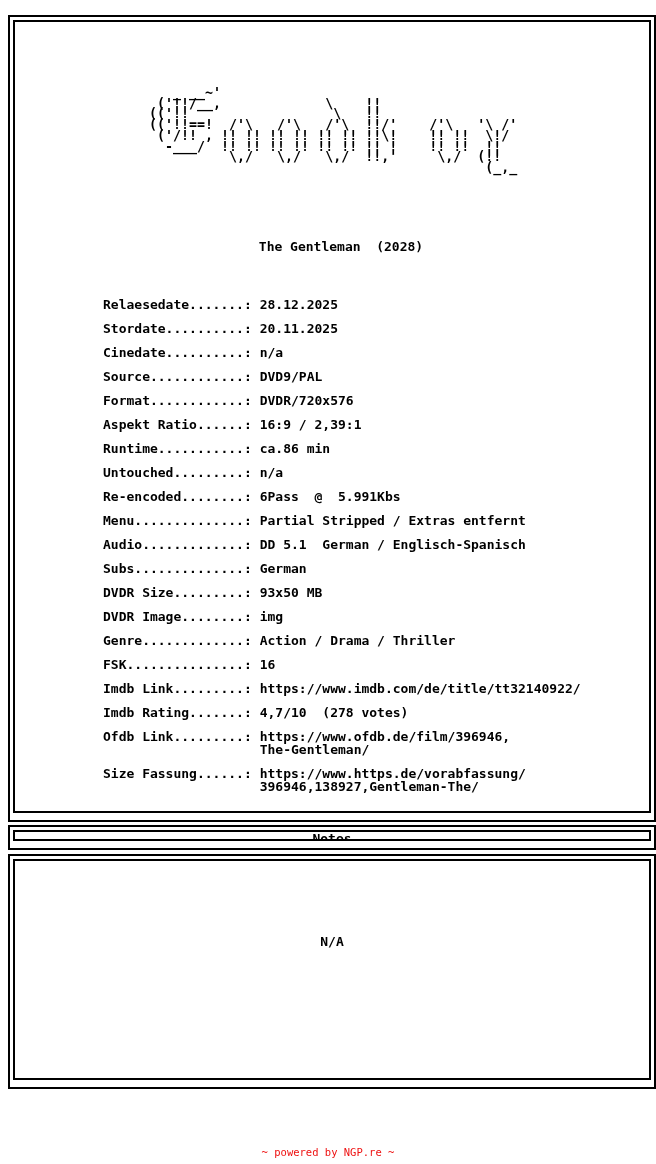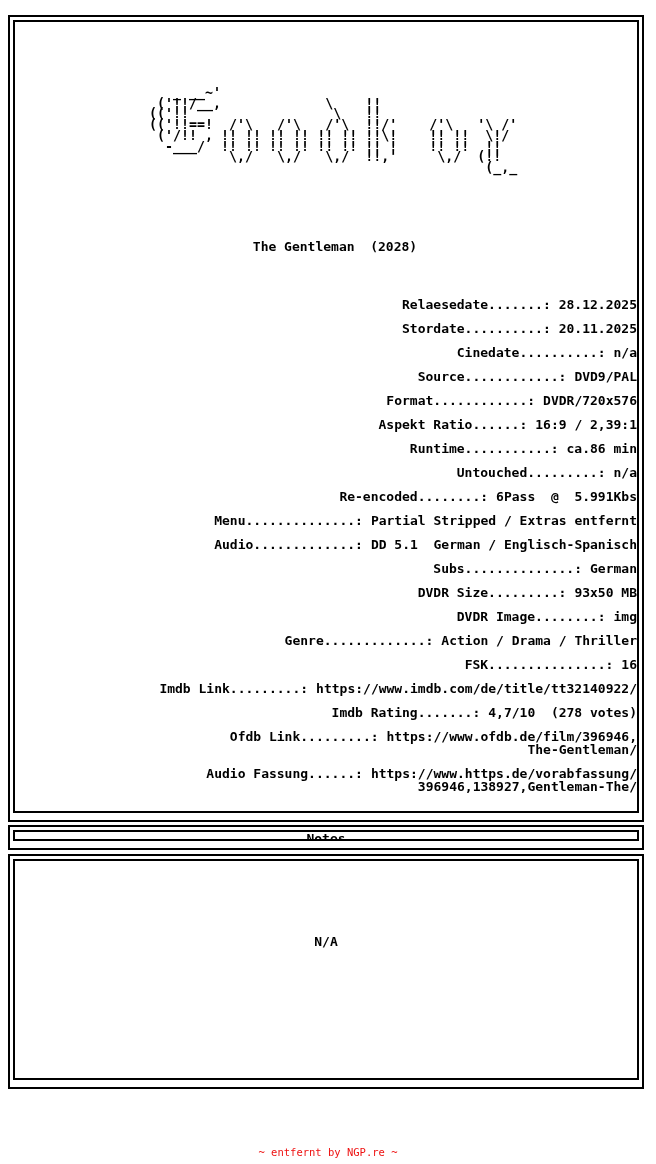--- a/index.html
+++ b/index.html
@@ -4,21 +4,21 @@
 <style>
   * { margin: 0; padding: 0; box-sizing: border-box; }
   html, body {
     width: 656px; height: 1164px;
     background: #ffffff;
     font-family: "DejaVu Sans Mono", monospace;
     color: #000;
     overflow: hidden;
   }
   .dbox {
-    margin-left: 8px; margin-right: 12px;
+    margin-left: 8px; margin-right: 0;
     border: 2px solid #000;
   }
   .dbox > .inner {
     margin: 3px;
     border: 2px solid #000;
     height: calc(100% - 10px);
     overflow: hidden;
   }
   #main-box { height: 807px; margin-top: 15px; }
   #notes-header-box { height: 25px; margin-top: 3px; }
@@ -37,22 +37,21 @@
     line-height: 10.7px;
     white-space: pre;
   }
   #release-title {
     margin-top: 66px;
     text-align: center;
     padding-left: 18px;
   }
   #details {
     margin-top: 45px;
-    padding-left: 62px;
-    text-align: right;
+    padding-left: 88px;
   }
   .row { margin-bottom: 11px; white-space: pre; }
   .row .val {
     display: inline-block;
     vertical-align: top;
     margin-left: 8px;
     white-space: pre;
   }
   #notes-header-box .inner {
     text-align: center;
@@ -79,33 +78,33 @@
     <pre id="ascii-art">      _ __~'
     ('!!/__,             \    !!
    (('!!                  \   !!
    (('!!==!  /'\   /'\   /'\  !!/'    /'\   '\ /'
     ('/!! , !! !! !! !! !! !! !!\!    !! !!  \!/
      -___/  !! !! !! !! !! !! !! !    !! !!  !!
              \,/   \,/   \,/  !!,'     \,/  (!!
                                              (_,_</pre>
     <div id="release-title" class="nfo-bold">The Gentleman  (2028)</div>
     <div id="details" class="nfo-bold"><div class="row"><span class="lbl">Relaesedate.......:</span><span class="val">28.12.2025</span></div><div class="row"><span class="lbl">Stordate..........:</span><span class="val">20.11.2025</span></div><div class="row"><span class="lbl">Cinedate..........:</span><span class="val">n/a</span></div><div class="row"><span class="lbl">Source............:</span><span class="val">DVD9/PAL</span></div><div class="row"><span class="lbl">Format............:</span><span class="val">DVDR/720x576</span></div><div class="row"><span class="lbl">Aspekt Ratio......:</span><span class="val">16:9 / 2,39:1</span></div><div class="row"><span class="lbl">Runtime...........:</span><span class="val">ca.86 min</span></div><div class="row"><span class="lbl">Untouched.........:</span><span class="val">n/a</span></div><div class="row"><span class="lbl">Re-encoded........:</span><span class="val">6Pass  @  5.991Kbs</span></div><div class="row"><span class="lbl">Menu..............:</span><span class="val">Partial Stripped / Extras entfernt</span></div><div class="row"><span class="lbl">Audio.............:</span><span class="val">DD 5.1  German / Englisch-Spanisch</span></div><div class="row"><span class="lbl">Subs..............:</span><span class="val">German</span></div><div class="row"><span class="lbl">DVDR Size.........:</span><span class="val">93x50 MB</span></div><div class="row"><span class="lbl">DVDR Image........:</span><span class="val">img</span></div><div class="row"><span class="lbl">Genre.............:</span><span class="val">Action / Drama / Thriller</span></div><div class="row"><span class="lbl">FSK...............:</span><span class="val">16</span></div><div class="row"><span class="lbl">Imdb Link.........:</span><span class="val">https://www.imdb.com/de/title/tt32140922/</span></div><div class="row"><span class="lbl">Imdb Rating.......:</span><span class="val">4,7/10  (278 votes)</span></div><div class="row"><span class="lbl">Ofdb Link.........:</span><span class="val">https://www.ofdb.de/film/396946,
-The-Gentleman/</span></div><div class="row"><span class="lbl">Audio Fassung......:</span><span class="val">https://www.https.de/vorabfassung/
+The-Gentleman/</span></div><div class="row"><span class="lbl">Size Fassung......:</span><span class="val">https://www.https.de/vorabfassung/
 396946,138927,Gentleman-The/</span></div></div>
   </div>
 </div>
 
 <div class="dbox" id="notes-header-box">
   <div class="inner">
     <span class="nfo-bold">Notes</span>
   </div>
 </div>
 
 <div class="dbox" id="notes-body-box">
   <div class="inner">
     <div id="notes-body" class="nfo-bold">N/A</div>
   </div>
 </div>
 
 <div id="footer" style="color: rgb(238, 17, 17);">
-  <div>~ entfernt by NGP.re ~</div>
+  <div>~ powered by NGP.re ~</div>
   
 </div>
 
 </body></html>

